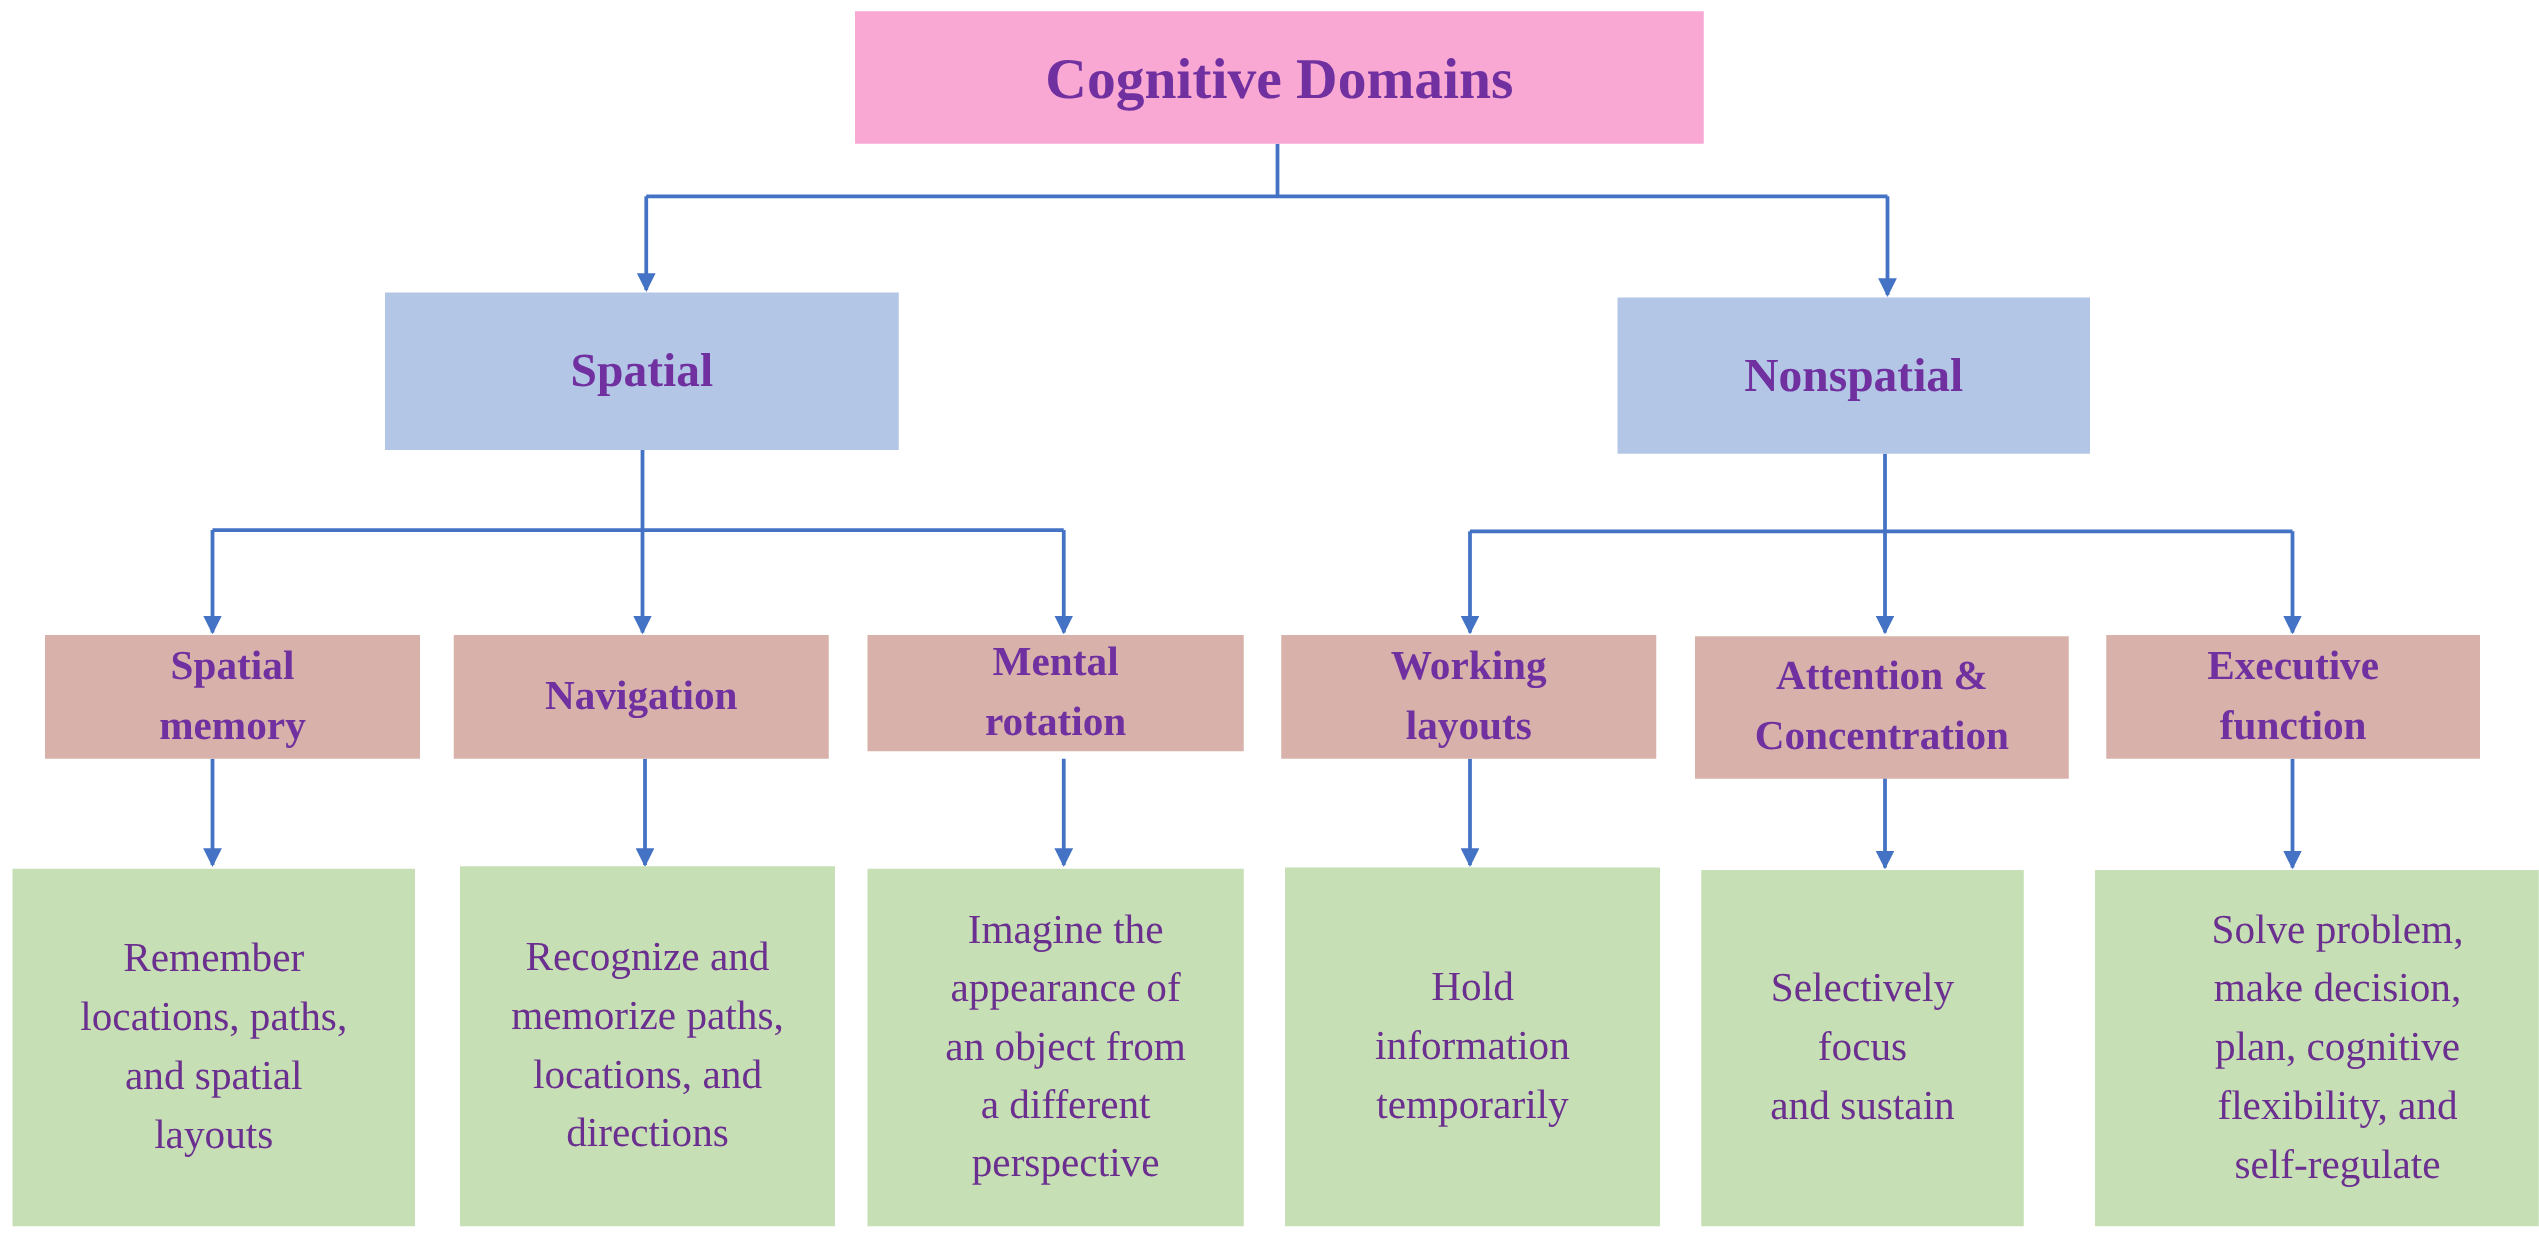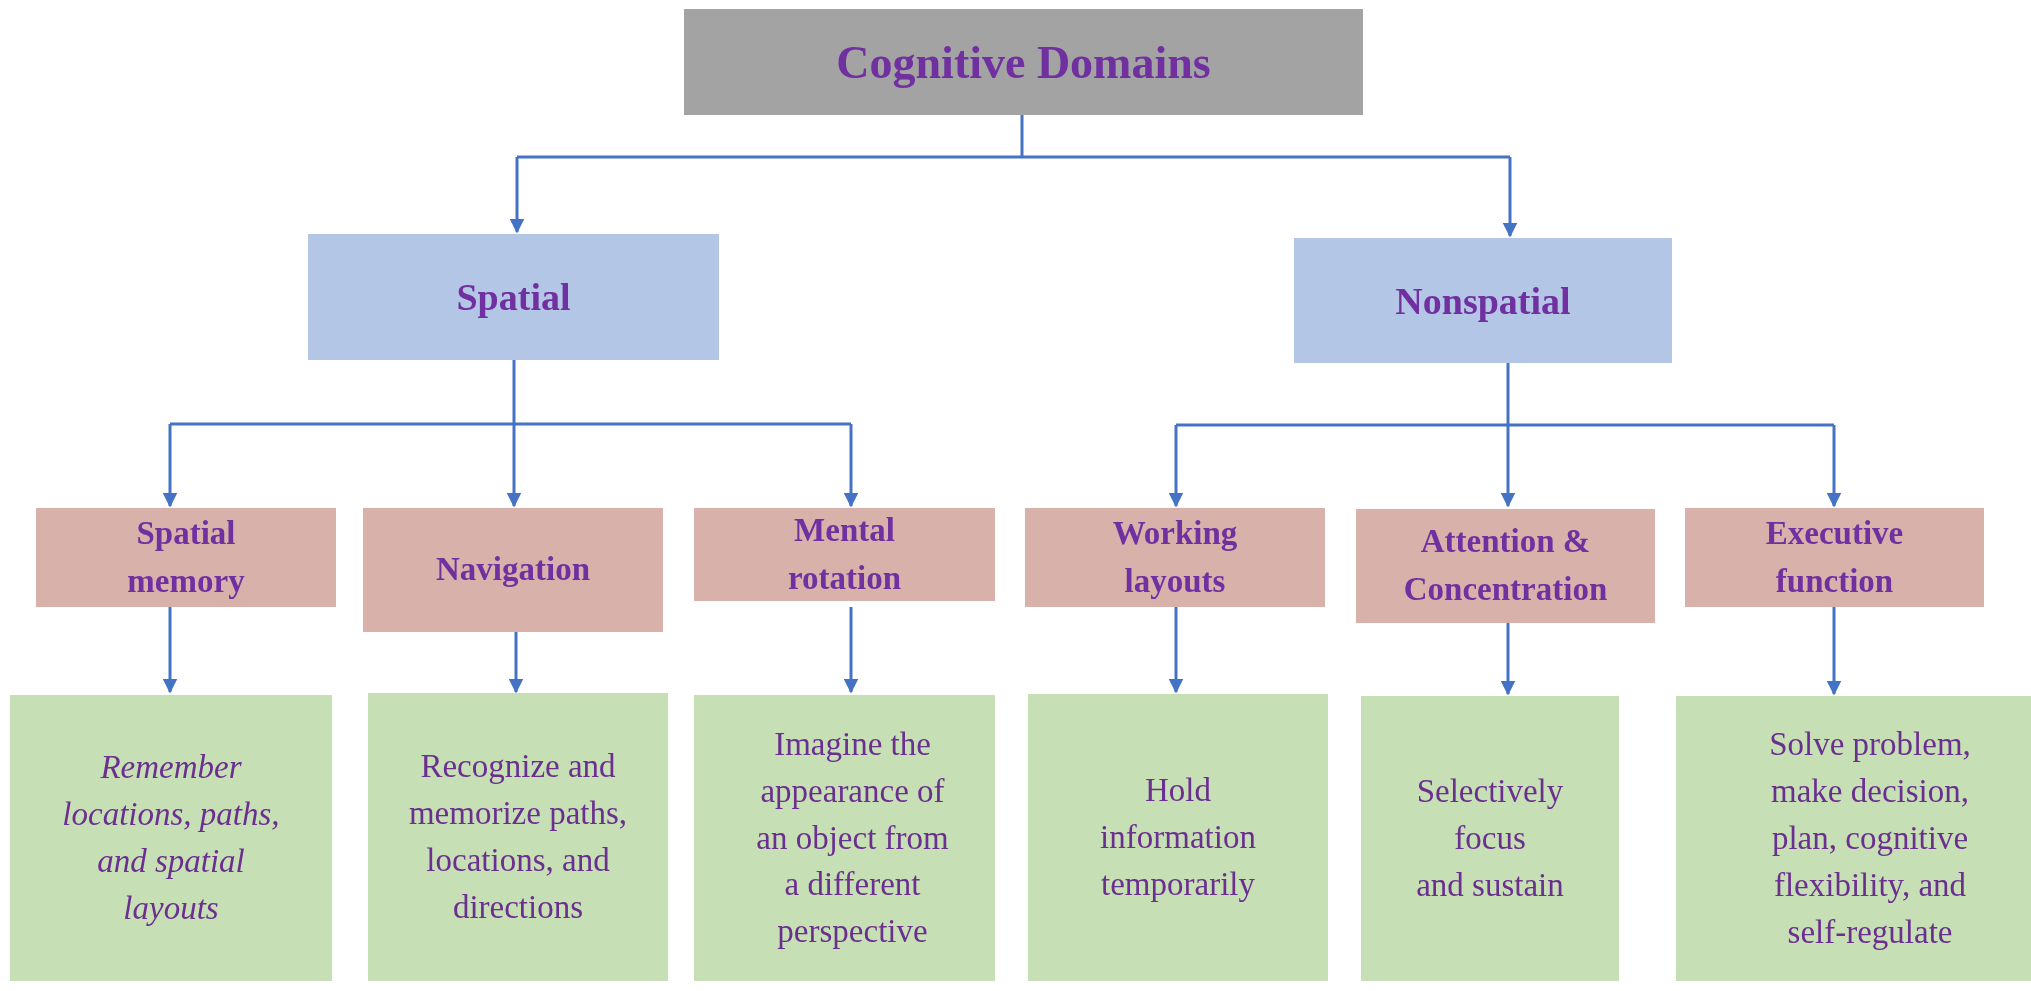--- a/index.html
+++ b/index.html
@@ -1,18 +1,18 @@
 <!DOCTYPE html>
 <html><head>
 <meta charset="utf-8">
 <style>
   html, body { margin: 0; padding: 0; background: #ffffff; }
   body { width: 2031px; height: 991px; position: relative; overflow: hidden; font-family: "Liberation Serif", "DejaVu Serif", serif; }
   .box { position: absolute; display: flex; align-items: center; justify-content: center; text-align: center; color: #7030a0; box-sizing: border-box; }
-  .root { background: #a3a3a3; font-weight: bold; font-size: 46px; }
+  .root { background: #f9a8d4; font-weight: bold; font-size: 46px; }
   .l1 { background: #b4c6e6; font-weight: bold; font-size: 38px; }
   .l2 { background: #d8b2aa; font-weight: bold; font-size: 33px; line-height: 1.45; }
   .l3 { background: #c6dfb5; font-size: 33px; line-height: 1.42; color: #6b2f8f; }
   svg.connectors { position: absolute; left: 0; top: 0; }
   .label { white-space: pre-line; }
 </style>
 </head>
 <body>
 
 <svg class="connectors" width="2031" height="991">
@@ -55,41 +55,41 @@
   <span class="label">Spatial</span>
 </div>
 <div class="box l1" style="left:1294px; top:238px; width:378px; height:125px;">
   <span class="label">Nonspatial</span>
 </div>
 
 <div class="box l2" style="left:36px; top:508px; width:300px; height:99px;">
   <span class="label">Spatial
 memory</span>
 </div>
-<div class="box l2" style="left:363px; top:508px; width:300px; height:124px;">
+<div class="box l2" style="left:363px; top:508px; width:300px; height:99px;">
   <span class="label">Navigation</span>
 </div>
 <div class="box l2" style="left:694px; top:508px; width:301px; height:93px;">
   <span class="label">Mental
 rotation</span>
 </div>
 <div class="box l2" style="left:1025px; top:508px; width:300px; height:99px;">
   <span class="label">Working
 layouts</span>
 </div>
 <div class="box l2" style="left:1356px; top:509px; width:299px; height:114px;">
   <span class="label">Attention &amp;
 Concentration</span>
 </div>
 <div class="box l2" style="left:1685px; top:508px; width:299px; height:99px;">
   <span class="label">Executive
 function</span>
 </div>
 
-<div class="box l3" style="left:10px; top:695px; width:322px; height:286px;font-style:italic;">
+<div class="box l3" style="left:10px; top:695px; width:322px; height:286px;">
   <span class="label">Remember
 locations, paths,
 and spatial
 layouts</span>
 </div>
 <div class="box l3" style="left:368px; top:693px; width:300px; height:288px;">
   <span class="label">Recognize and
 memorize paths,
 locations, and
 directions</span>

